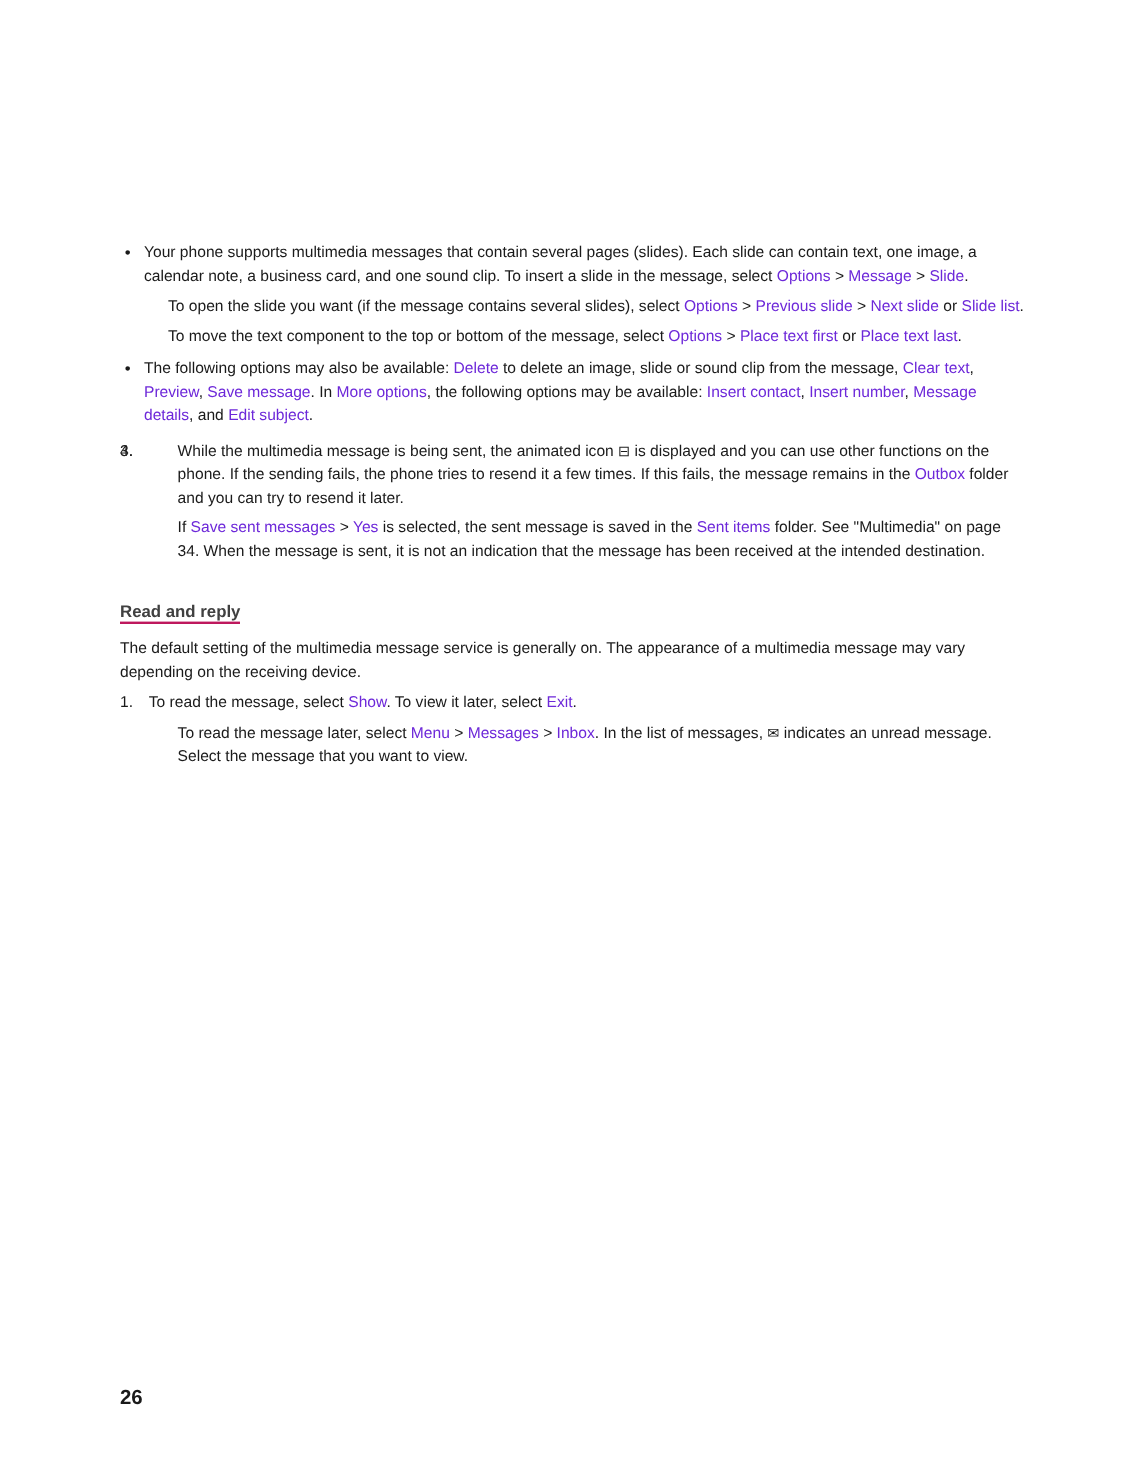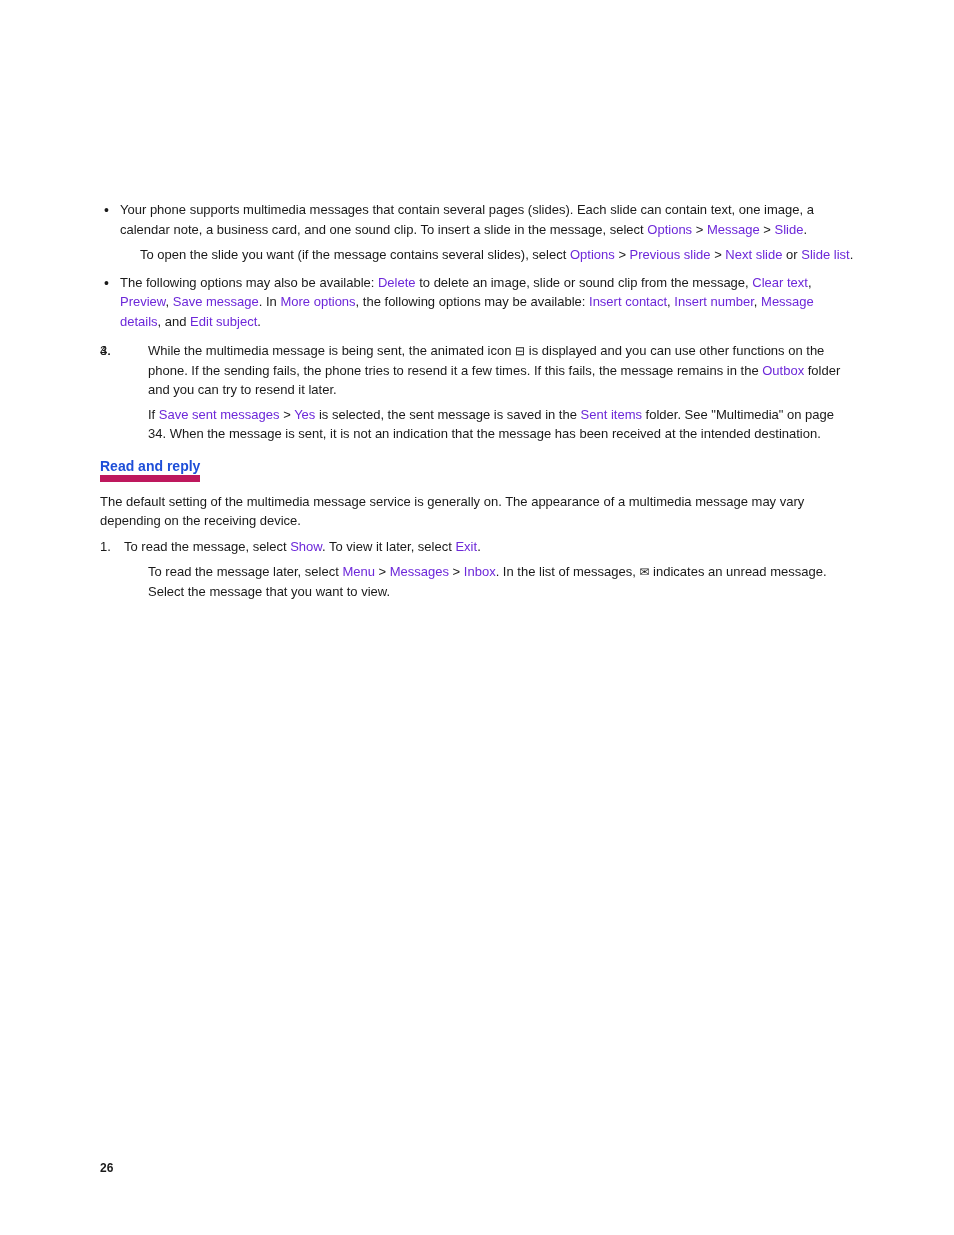--- a/index.html
+++ b/index.html
@@ -84,32 +84,32 @@
       line-height: 1.5;
       margin-bottom: 5px;
     }
     a, .link {
       color: #6d28d9;
       text-decoration: none;
     }
     .section-title {
       font-size: 14px;
       font-weight: bold;
-      color: #1d4ed8;
-      border-bottom: 7px solid #be185d;
+      color: #404040;
+      border-bottom: 2px solid #be185d;
       display: inline-block;
       margin-bottom: 10px;
-      margin-top: 4px;
+      margin-top: 23px;
       padding-bottom: 1px;
     }
     .page-number {
       position: absolute;
       bottom: 60px;
       left: 100px;
-      font-size: 12px;
+      font-size: 17px;
       font-weight: bold;
     }
     p {
       line-height: 1.5;
       margin-bottom: 6px;
     }
   </style>
 </head>
 <body>
 
@@ -121,20 +121,23 @@
     
     <ul class="bullet-list">
 
       <li>
         <span>
           Your phone supports multimedia messages that contain several pages (slides). Each slide can contain text, one image, a calendar note, a business card, and one sound clip. To insert a slide in the message, select <a class="link">Options</a> &gt; <a class="link">Message</a> &gt; <a class="link">Slide</a>.
         </span>
         <div class="indent-block">
           <p>
             To open the slide you want (if the message contains several slides), select <a class="link">Options</a> &gt; <a class="link">Previous slide</a> &gt; <a class="link">Next slide</a> or <a class="link">Slide list</a>.
+          </p>
+          <p>
+            To move the text component to the top or bottom of the message, select <a class="link">Options</a> &gt; <a class="link">Place text first</a> or <a class="link">Place text last</a>.
           </p>
         </div>
       </li>
 
       <li>
         <span>
           The following options may also be available: <a class="link">Delete</a> to delete an image, slide or sound clip from the message, <a class="link">Clear text</a>, <a class="link">Preview</a>, <a class="link">Save message</a>. In <a class="link">More options</a>, the following options may be available: <a class="link">Insert contact</a>, <a class="link">Insert number</a>, <a class="link">Message details</a>, and <a class="link">Edit subject</a>.
         </span>
       </li>
 

